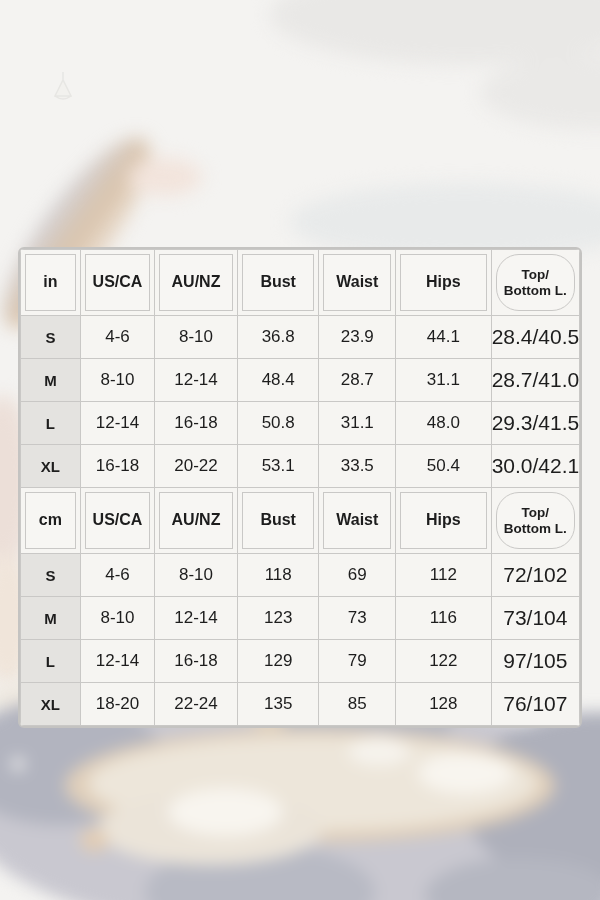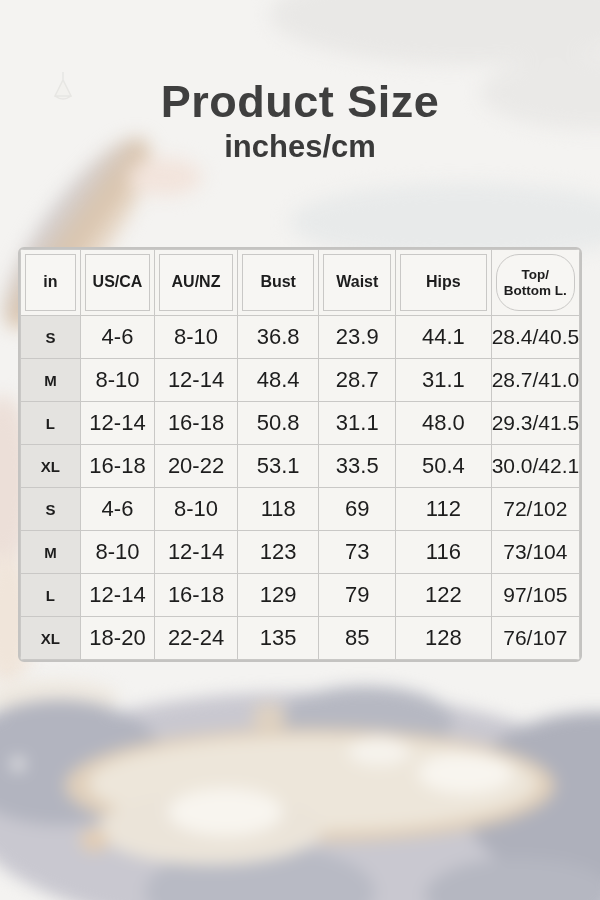--- a/index.html
+++ b/index.html
@@ -49,21 +49,21 @@
   
   .table-wrap { position:absolute; left:18px; top:247px; width:564px;
                 border:2px solid #c4c3c1; border-radius:6px; overflow:hidden; background:#f6f5f2; }
   table { width:100%; border-collapse:collapse; table-layout:fixed; }
   th, td { border:1px solid #c9c8c6; text-align:center; color:#1d1d1d; }
   th { position:relative; height:66px; padding:0; }
   th .hbox { position:absolute; inset:4px; border:1px solid #c9c8c6; background:#f7f6f3;
              display:flex; align-items:center; justify-content:center;
              font-weight:700; font-size:16px; white-space:pre-line; line-height:1.15; }
   th.last-col .hbox { font-size:13.5px;border-radius:23px; }
-  td { height:43px; font-size:22px; background:#f6f5f2; }
+  td { height:43px; font-size:17px; background:#f6f5f2; }
   td.size-col { background:#e4e3e0; font-weight:700; font-size:15px; }
   td.last-col { font-size:21px; }
 </style>
 </head>
 <body>
 
 <div class="page">
 
   <div class="bg-layer">
     <div class="b-cloud1"></div>
@@ -91,24 +91,20 @@
     <div class="bb-wht3"></div>
     <div class="bb-dot1"></div>
     <div class="bb-dot2"></div>
     <div class="bb-dot3"></div>
   </div>
 
   <svg class="ornament" width="30" height="32" viewBox="0 0 30 32">
     <path d="M15 2 L15 10 M7 26 L15 10 L23 26 Z M7 26 Q15 32 23 26" fill="#f1efec" stroke="#dcdbd8" stroke-width="1.5"></path>
   </svg>
 
-  <div class="title-block">
-    <h1>Product Size</h1>
-    <h2>inches/cm</h2>
-  </div>
 
   <div class="table-wrap">
     <table>
       <colgroup>
         <col style="width:10.7%">
           <col style="width:13.3%">
           <col style="width:14.8%">
         <col style="width:14.6%">
           <col style="width:13.7%">
           <col style="width:17.1%">
@@ -169,20 +165,44 @@
           <tr>
             <td class="size-col">XL</td>
             <td>16-18</td>
             <td>20-22</td>
             <td>53.1</td>
             <td>33.5</td>
             <td>50.4</td>
             <td class="last-col">30.0/42.1</td>
           </tr>
           <tr>
+            <th>
+              <div class="hbox">cm</div>
+            </th>
+            <th>
+              <div class="hbox">US/CA</div>
+            </th>
+            <th>
+              <div class="hbox">AU/NZ</div>
+            </th>
+            <th>
+              <div class="hbox">Bust</div>
+            </th>
+            <th>
+              <div class="hbox">Waist</div>
+            </th>
+            <th>
+              <div class="hbox">Hips</div>
+            </th>
+            <th class="last-col">
+              <div class="hbox">Top/
+Bottom L.</div>
+            </th>
+          </tr>
+          <tr>
             <td class="size-col">S</td>
             <td>4-6</td>
             <td>8-10</td>
             <td>118</td>
             <td>69</td>
             <td>112</td>
             <td class="last-col">72/102</td>
           </tr>
           <tr>
             <td class="size-col">M</td>

